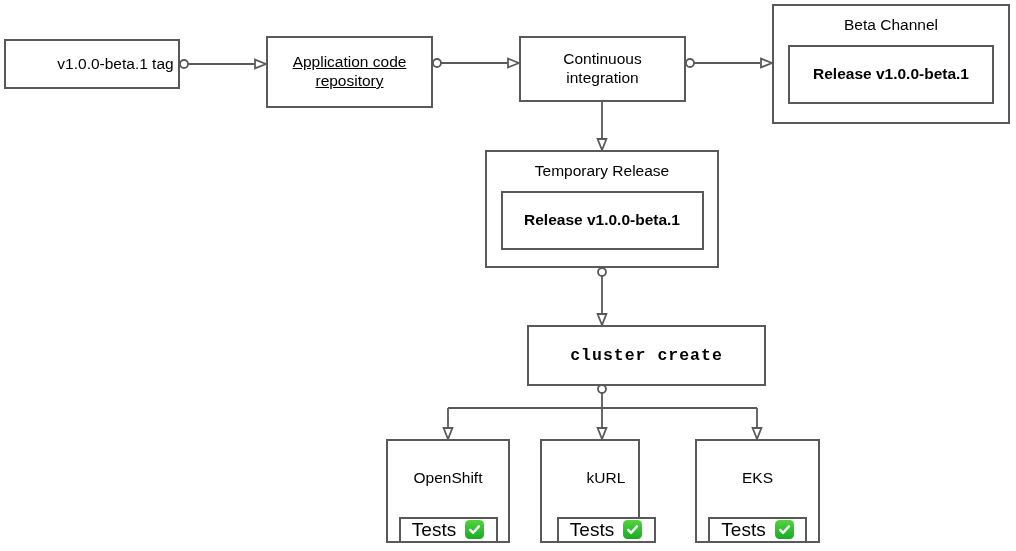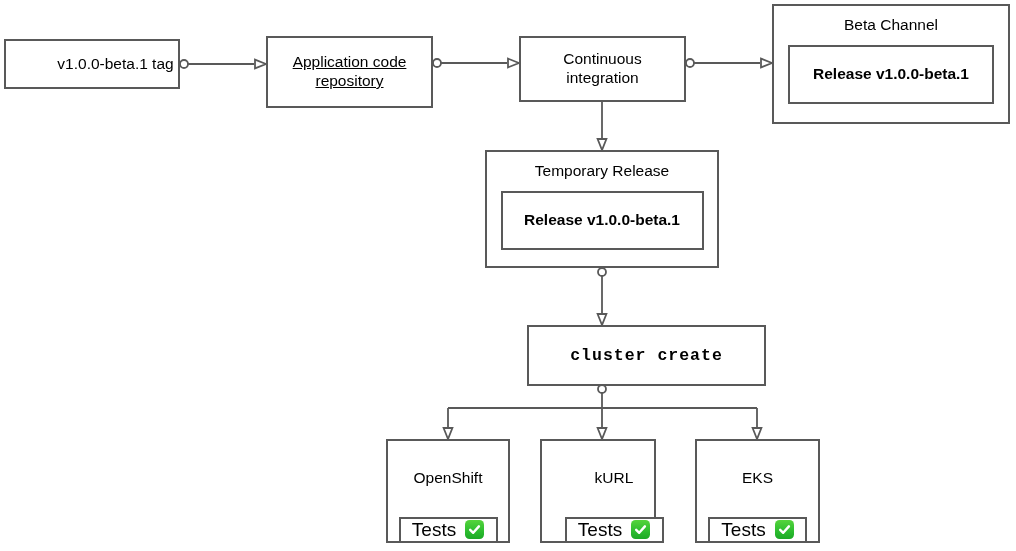--- a/index.html
+++ b/index.html
@@ -157,21 +157,21 @@
     <div class="inner-box tests-box">
       <span>Tests</span>
       <span class="check-badge">
         <svg viewBox="0 0 16 16">
             <path d="M3.4 8.4 L6.6 11.5 L12.7 4.7" fill="none" stroke="#ffffff" stroke-linecap="round" stroke-linejoin="round"></path>
           </svg>
       </span>
     </div>
   </div>
 
-  <div class="node group cluster-node" style="left:540px; top:439px; width:116px; height:104px;padding-left:32px;">
+  <div class="node group cluster-node" style="left:540px; top:439px; width:100px; height:104px;padding-left:32px;">
     <div class="group-title">kURL</div>
     <div class="inner-box tests-box">
       <span>Tests</span>
       <span class="check-badge">
         <svg viewBox="0 0 16 16">
             <path d="M3.4 8.4 L6.6 11.5 L12.7 4.7" fill="none" stroke="#ffffff" stroke-linecap="round" stroke-linejoin="round"></path>
           </svg>
       </span>
     </div>
   </div>

